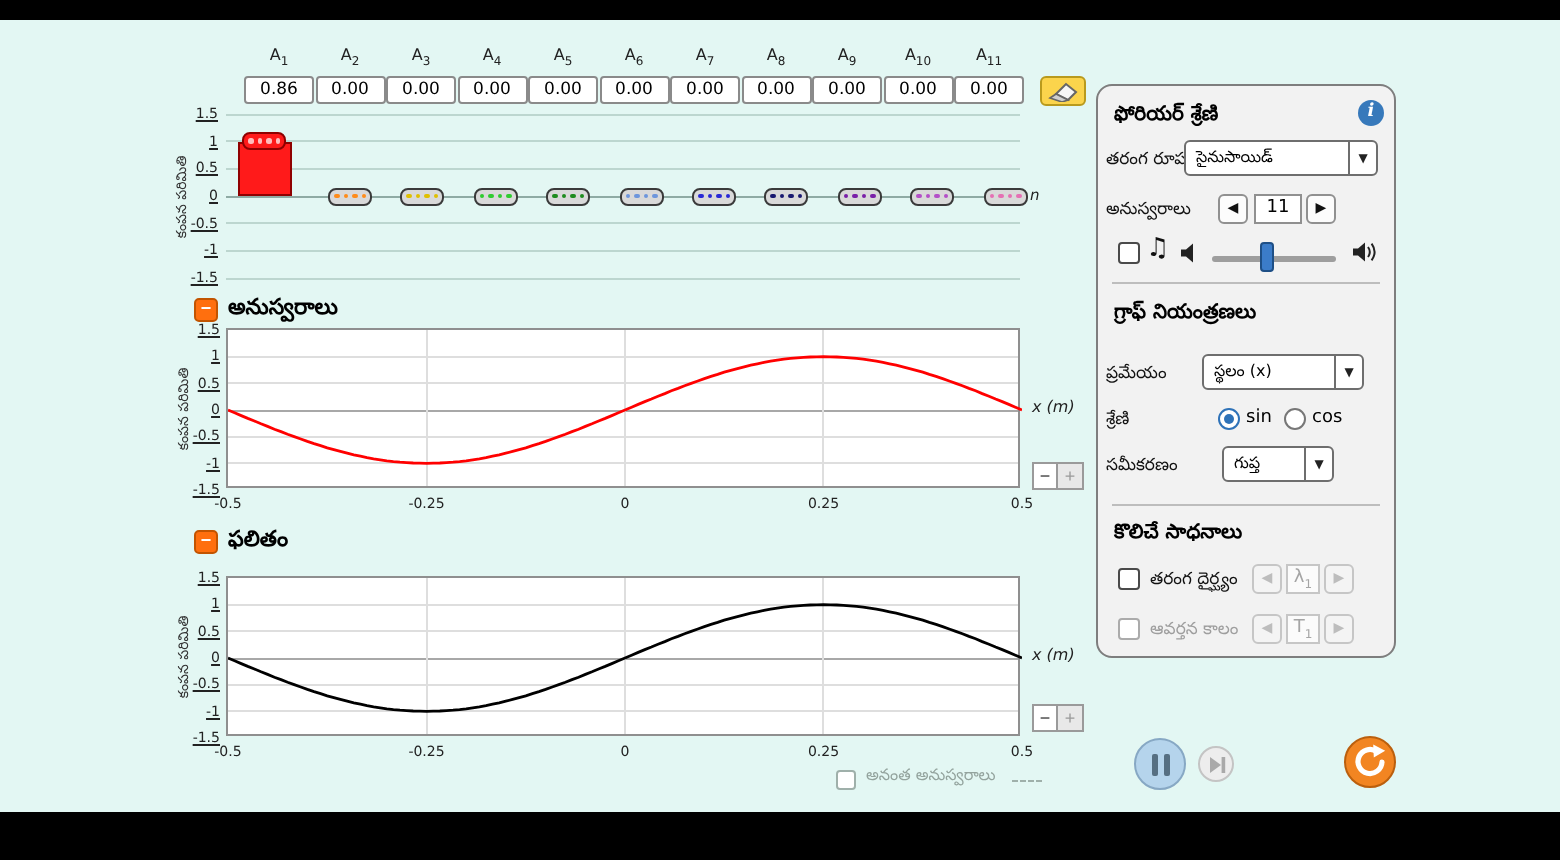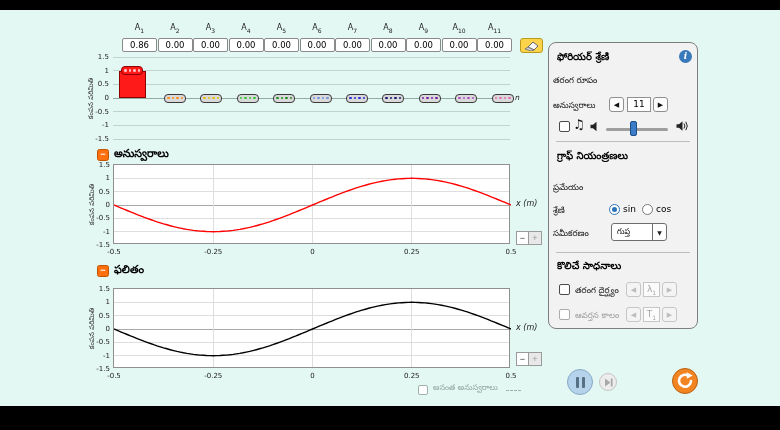--- a/index.html
+++ b/index.html
@@ -23,21 +23,21 @@
   
   .ampchart { position:absolute; left:113px; top:47px; width:397px; height:82px; }
   .linechart { position:absolute; left:113px; width:397px; height:80px;
                background:#fff; border:1px solid #8F8F8F; }
   .hline { position:absolute; left:0; width:100%; height:1px; background:#DEDEDE; }
   .hline.zero { background:#A8A8A8; }
   .ampchart .hline { background:#BCD6CF; }
   .ampchart .hline.zero { background:#8FABA4; }
   .vline { position:absolute; top:0; height:100%; width:1px; background:#DEDEDE; }
   .ytick { position:absolute; left:-31px; width:27px; text-align:right;
-           font-size:7px; color:#222; }
+           font-size:7px; color:#222;text-decoration:underline; }
   .xtick { position:absolute; width:40px; text-align:center; font-size:7px; color:#222; }
   .curve-svg { position:absolute; left:0; top:0; }
   .ylab-wrap { position:absolute; left:-27px; top:0; width:12px; height:100%;
                display:flex; align-items:center; justify-content:center; }
   .ylab { transform:rotate(-90deg); white-space:nowrap; font-size:7px; color:#333; }
   .xm-label { position:absolute; left:402px; top:34px; font-size:8px;
               font-style:italic; color:#222; white-space:nowrap; }
   .n-label { position:absolute; left:402px; top:36px; font-size:7.5px;
              font-style:italic; color:#222; }
   .bar { position:absolute; background:#FF1A1A; border:1px solid #8F0000; }
@@ -300,20 +300,24 @@
     <span class="inf-cb"></span>
     <span class="inf-label">అనంత అనుస్వరాలు</span>
     <span class="inf-dash"></span>
 
     <div class="panel">
 
       <div class="p-title" style="top:8px">ఫోరియర్ శ్రేణి</div>
       <button class="info-btn" style="left:130px;top:7px">i</button>
 
       <div class="p-label" style="top:32px">తరంగ రూపం</div>
+      <div class="combo" style="left:43px;top:27px;width:97px">
+        <span class="ctext">సైనుసాయిడ్</span>
+        <span class="carrow">▼</span>
+      </div>
 
       <div class="p-label" style="top:57px">అనుస్వరాలు</div>
       <button class="spin-btn" style="left:60px;top:54px">◀</button>
       <div class="spin-box" style="left:78px;top:54px;width:24px">11</div>
       <button class="spin-btn" style="left:104px;top:54px">▶</button>
 
       <span class="cb" style="left:10px;top:78px"></span>
       <span class="note" style="left:24px;top:75px">♫</span>
       <svg class="spk" style="left:41px;top:78px" width="10" height="11" viewBox="0 0 10 11">
         <path d="M0.5 3.7 H3 L6.5 0.7 V10.3 L3 7.3 H0.5 Z" fill="#222"></path>
@@ -324,20 +328,24 @@
         <path d="M0.5 4.2 H3 L6.5 1.2 V10.8 L3 7.8 H0.5 Z" fill="#222"></path>
         <path d="M8 3.5 Q9.8 6 8 8.5" fill="none" stroke="#222" stroke-width="1"></path>
         <path d="M9.8 1.8 Q12.8 6 9.8 10.2" fill="none" stroke="#222" stroke-width="1"></path>
       </svg>
 
       <div class="p-sep" style="top:98px"></div>
 
       <div class="p-title" style="top:107px">గ్రాఫ్ నియంత్రణలు</div>
 
       <div class="p-label" style="top:139px">ప్రమేయం</div>
+      <div class="combo" style="left:52px;top:134px;width:81px">
+        <span class="ctext">స్థలం (x)</span>
+        <span class="carrow">▼</span>
+      </div>
 
       <div class="p-label" style="top:162px">శ్రేణి</div>
       <span class="radio sel" style="left:60px;top:161px"></span>
       <span class="r-label" style="left:74px;top:161px">sin</span>
       <span class="radio" style="left:93px;top:161px"></span>
       <span class="r-label" style="left:107px;top:161px">cos</span>
 
       <div class="p-label" style="top:185px">సమీకరణం</div>
       <div class="combo" style="left:62px;top:180px;width:56px">
         <span class="ctext">గుప్త</span>

